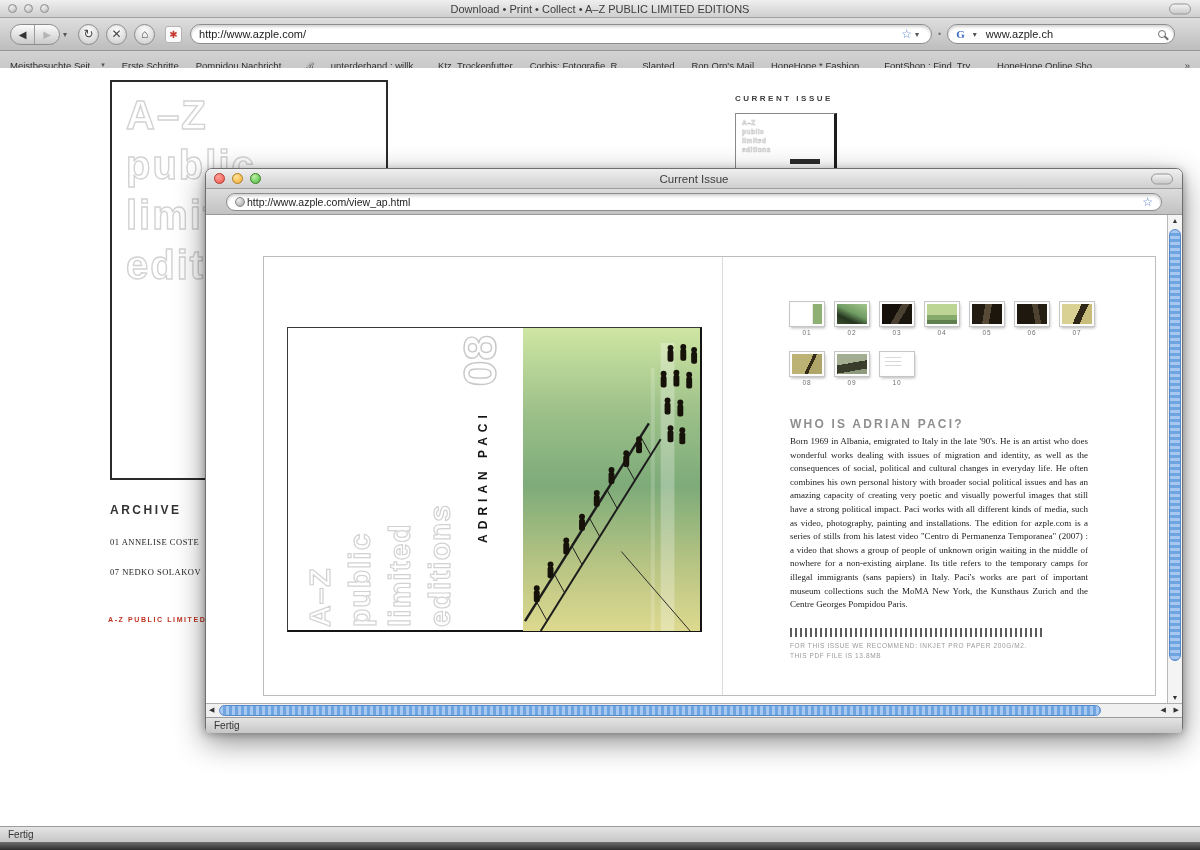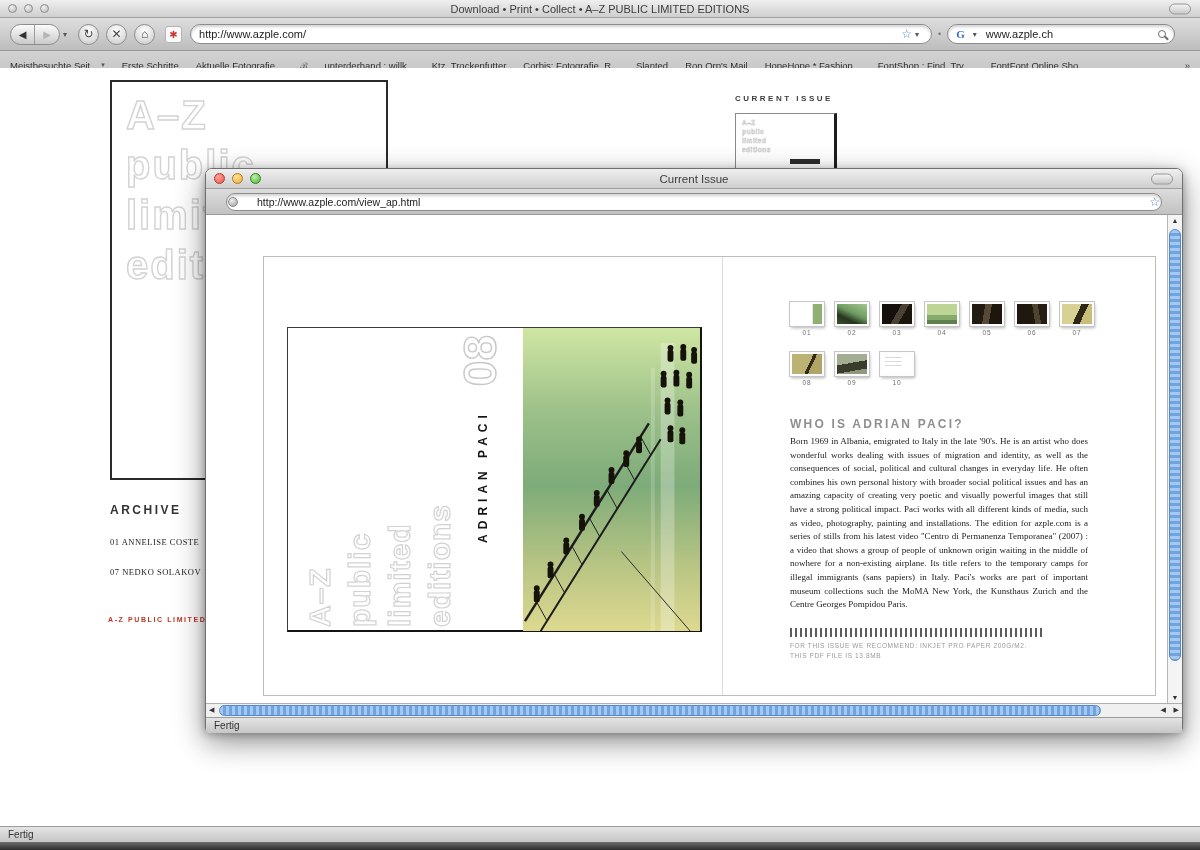--- a/index.html
+++ b/index.html
@@ -92,21 +92,21 @@
   
   .front-window { position:absolute; left:205px; top:168px; width:978px; height:564px;
                   border:1px solid #6f6f6f; border-radius:7px 7px 4px 4px;
                   box-shadow:0 10px 30px rgba(0,0,0,.45), 0 2px 8px rgba(0,0,0,.3);
                   background:#fff; }
   .fw-titlebar { top:0; height:20px; border-radius:6px 6px 0 0; }
   .fw-titlebar .title-text { font-size:11.5px; }
   .fw-urlbar { position:absolute; top:20px; left:0; right:0; height:26px;
                background:linear-gradient(#dcdcdc,#c2c2c2); border-bottom:1px solid #9a9a9a;
                display:flex; align-items:center; padding:0 20px; }
-  .fw-url { flex:1; height:18px; border-radius:9px; padding:0 1px; font-size:10.5px; gap:19px; }
+  .fw-url { flex:1; height:18px; border-radius:9px; padding:0 8px; font-size:10.5px; gap:2px; }
   .favicon-dot { width:10px; height:10px; border-radius:50%;
                  background:radial-gradient(circle at 35% 30%, #efefef, #9e9e9e);
                  border:1px solid #8a8a8a; }
   .fw-url .url-text { flex:1; }
   .fw-content { position:absolute; top:46px; left:0; right:0; height:488px; background:#fff;
                 overflow:hidden; }
   
   .spread { position:absolute; left:57px; top:41px; width:893px; height:440px;
             background:#fff; border:1px solid #bcbcbc; }
   .gutter { position:absolute; left:458px; top:0; bottom:0; width:1px; background:#dcdcdc; }
@@ -214,30 +214,30 @@
         <span class="mag"></span>
       </span>
     </div>
 
     <div class="bookmarksbar">
       <span class="bm-item">
         <span>Meistbesuchte Seit...</span>
         <span class="bm-arrow">▾</span>
       </span>
       <span class="bm-item">Erste Schritte</span>
-      <span class="bm-item">Aktuelle Fotografie...</span>
+      <span class="bm-item">Pompidou Nachricht...</span>
       <span class="bm-glyph">ℬ</span>
       <span class="bm-item">unterderhand : willk...</span>
       <span class="bm-item">Ktz_Trockenfutter</span>
       <span class="bm-item">Corbis: Fotografie, R...</span>
       <span class="bm-item">Slanted</span>
       <span class="bm-item">Ron Orp's Mail</span>
       <span class="bm-item">HopeHope * Fashion...</span>
       <span class="bm-item">FontShop : Find, Try,...</span>
-      <span class="bm-item">FontFont Online Sho...</span>
+      <span class="bm-item">HopeHope Online Sho...</span>
       <span class="bm-overflow">»</span>
     </div>
 
     <div class="bw-content">
       <div class="logo-box">
         <div class="outline-txt">A–Z</div>
         <div class="outline-txt">public</div>
         <div class="outline-txt">limited</div>
         <div class="outline-txt">editions</div>
       </div>

